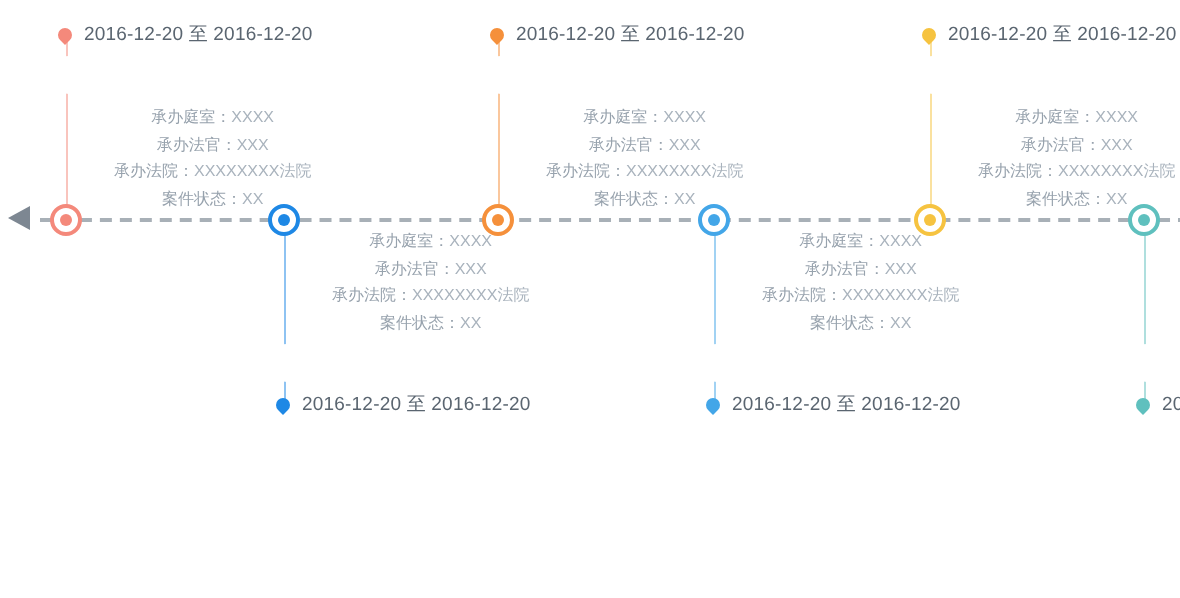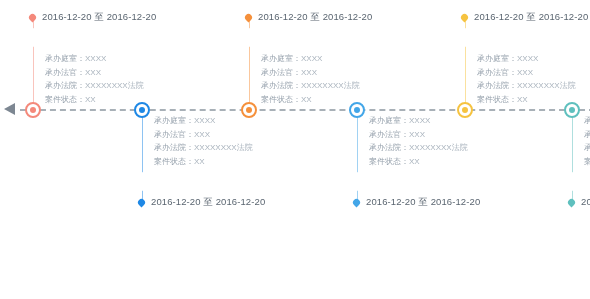--- a/index.html
+++ b/index.html
@@ -128,22 +128,23 @@
     background: currentColor;
     box-sizing: border-box;
   }
   .pill span { color: #ffffff; }
   .node.up .pill { top: 28px; }
   .node.down .pill { top: 172px; }
 
   
   .fields {
     position: absolute;
-    left: 12px;
-    white-space: nowrap;
+    left: 24px;
+    white-space: nowrap;
+    text-align: center;
   }
   .node.up .fields { top: 52px; }
   .node.down .fields { top: 114px; }
   .field {
     font-size: 8px;
     color: #97a2ad;
     line-height: 13.6px;
     white-space: nowrap;
   }
   .field .fv { color: #a9b3bd; }

